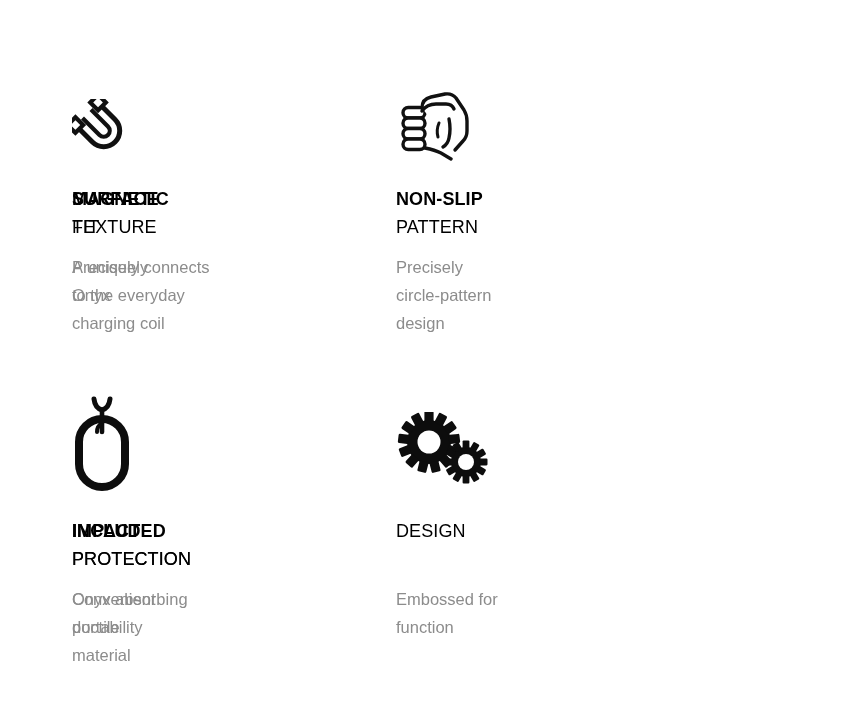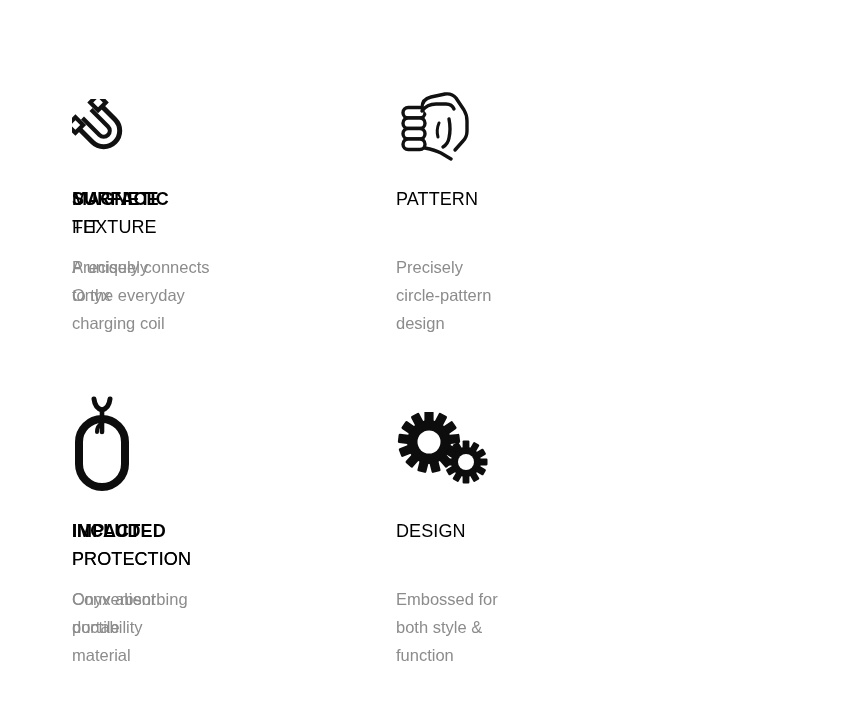--- a/index.html
+++ b/index.html
@@ -157,20 +157,21 @@
             <rect x="7" y="50" width="22" height="10.5" rx="5.2"></rect>
           </g>
           <path d="M26 19 q0 -9 9 -11 l14 -3 q7 -1 11 4 l8 12 q3 5 3 11 l0 10 q0 6 -4 10 l-8 9" stroke="#111111" stroke-width="3.4" fill="#ffffff" stroke-linejoin="round" stroke-linecap="round"></path>
           <path d="M26 22 q5 -7 14 -7 l10 0 q6 0 8 5" stroke="#111111" stroke-width="3.4" fill="none" stroke-linecap="round"></path>
           <path d="M43 34 q-3 7 -1 14" stroke="#111111" stroke-width="3" fill="none" stroke-linecap="round"></path>
           <path d="M53 30 q2 10 0 19 q-1 6 -6 9" stroke="#111111" stroke-width="3.4" fill="none" stroke-linecap="round"></path>
           <path d="M29 59 q10 2 16 5 l10 6" stroke="#111111" stroke-width="3.4" fill="none" stroke-linecap="round"></path>
         </svg>
       </div>
       <div class="feature-heading">
+        <span class="line-strong">NON-SLIP</span>
         <span class="line-light">PATTERN</span>
       </div>
       <div class="feature-body">
         <span class="body-line">Precisely</span>
         <span class="body-line">circle-pattern</span>
         <span class="body-line">design</span>
       </div>
     </div>
   </div>
 
@@ -253,19 +254,18 @@
             </g>
             <circle cx="0" cy="0" r="8" fill="#ffffff"></circle>
           </g>
         </svg>
       </div>
       <div class="feature-heading">
         <span class="line-light">DESIGN</span>
       </div>
       <div class="feature-body">
         <span class="body-line">Embossed for</span>
-        <span class="body-line">both style &amp;</span>
         <span class="body-line">function</span>
       </div>
     </div>
   </div>
 
 </div>
 
 </body></html>

